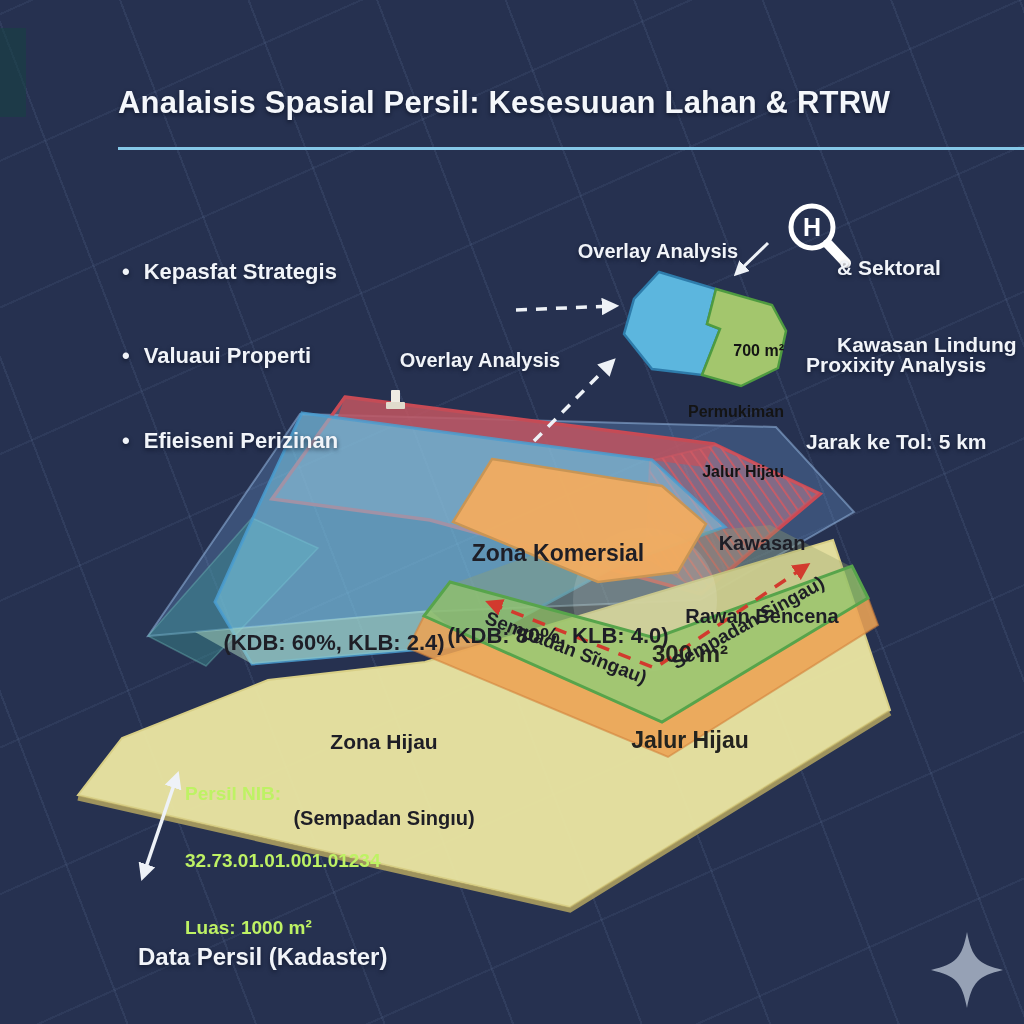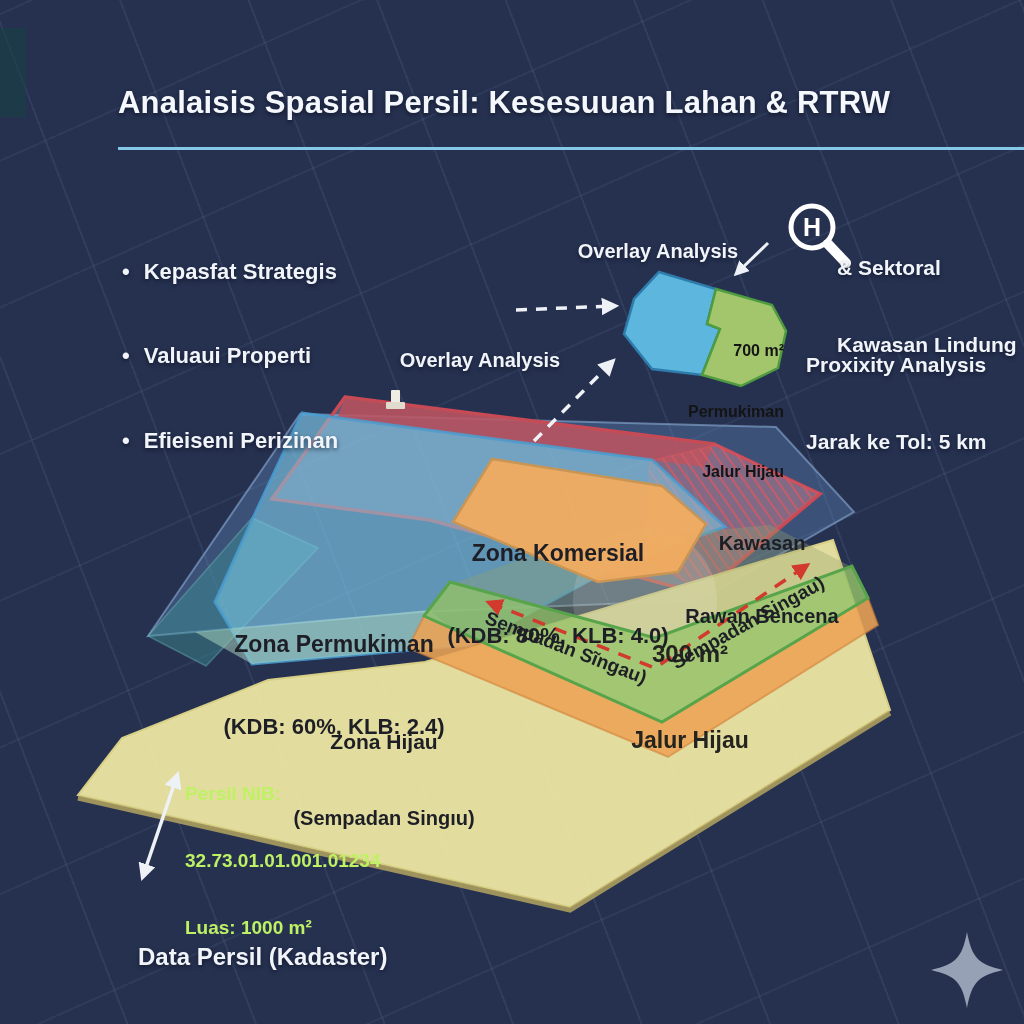--- a/index.html
+++ b/index.html
@@ -150,21 +150,20 @@
     <div>Zona Komersial</div>
     <div class="d">(KDB: 80%, KLB: 4.0)</div>
   </div>
 
   <div class="lbl krb black ctr">
     <div>Kawasan</div>
     <div>Rawan Bencena</div>
   </div>
 
   <div class="lbl zperm black ctr">
-    <div>Zona Permukiman</div>
     <div class="d">(KDB: 60%, KLB: 2.4)</div>
   </div>
 
   <div class="lbl jh ctr">
     <div>300 m²</div>
     <div class="n">Jalur Hijau</div>
   </div>
 
   <div class="lbl semL black">Sempadan Sĩngau)</div>
   <div class="lbl semR black">Sempadan Singau)</div>

